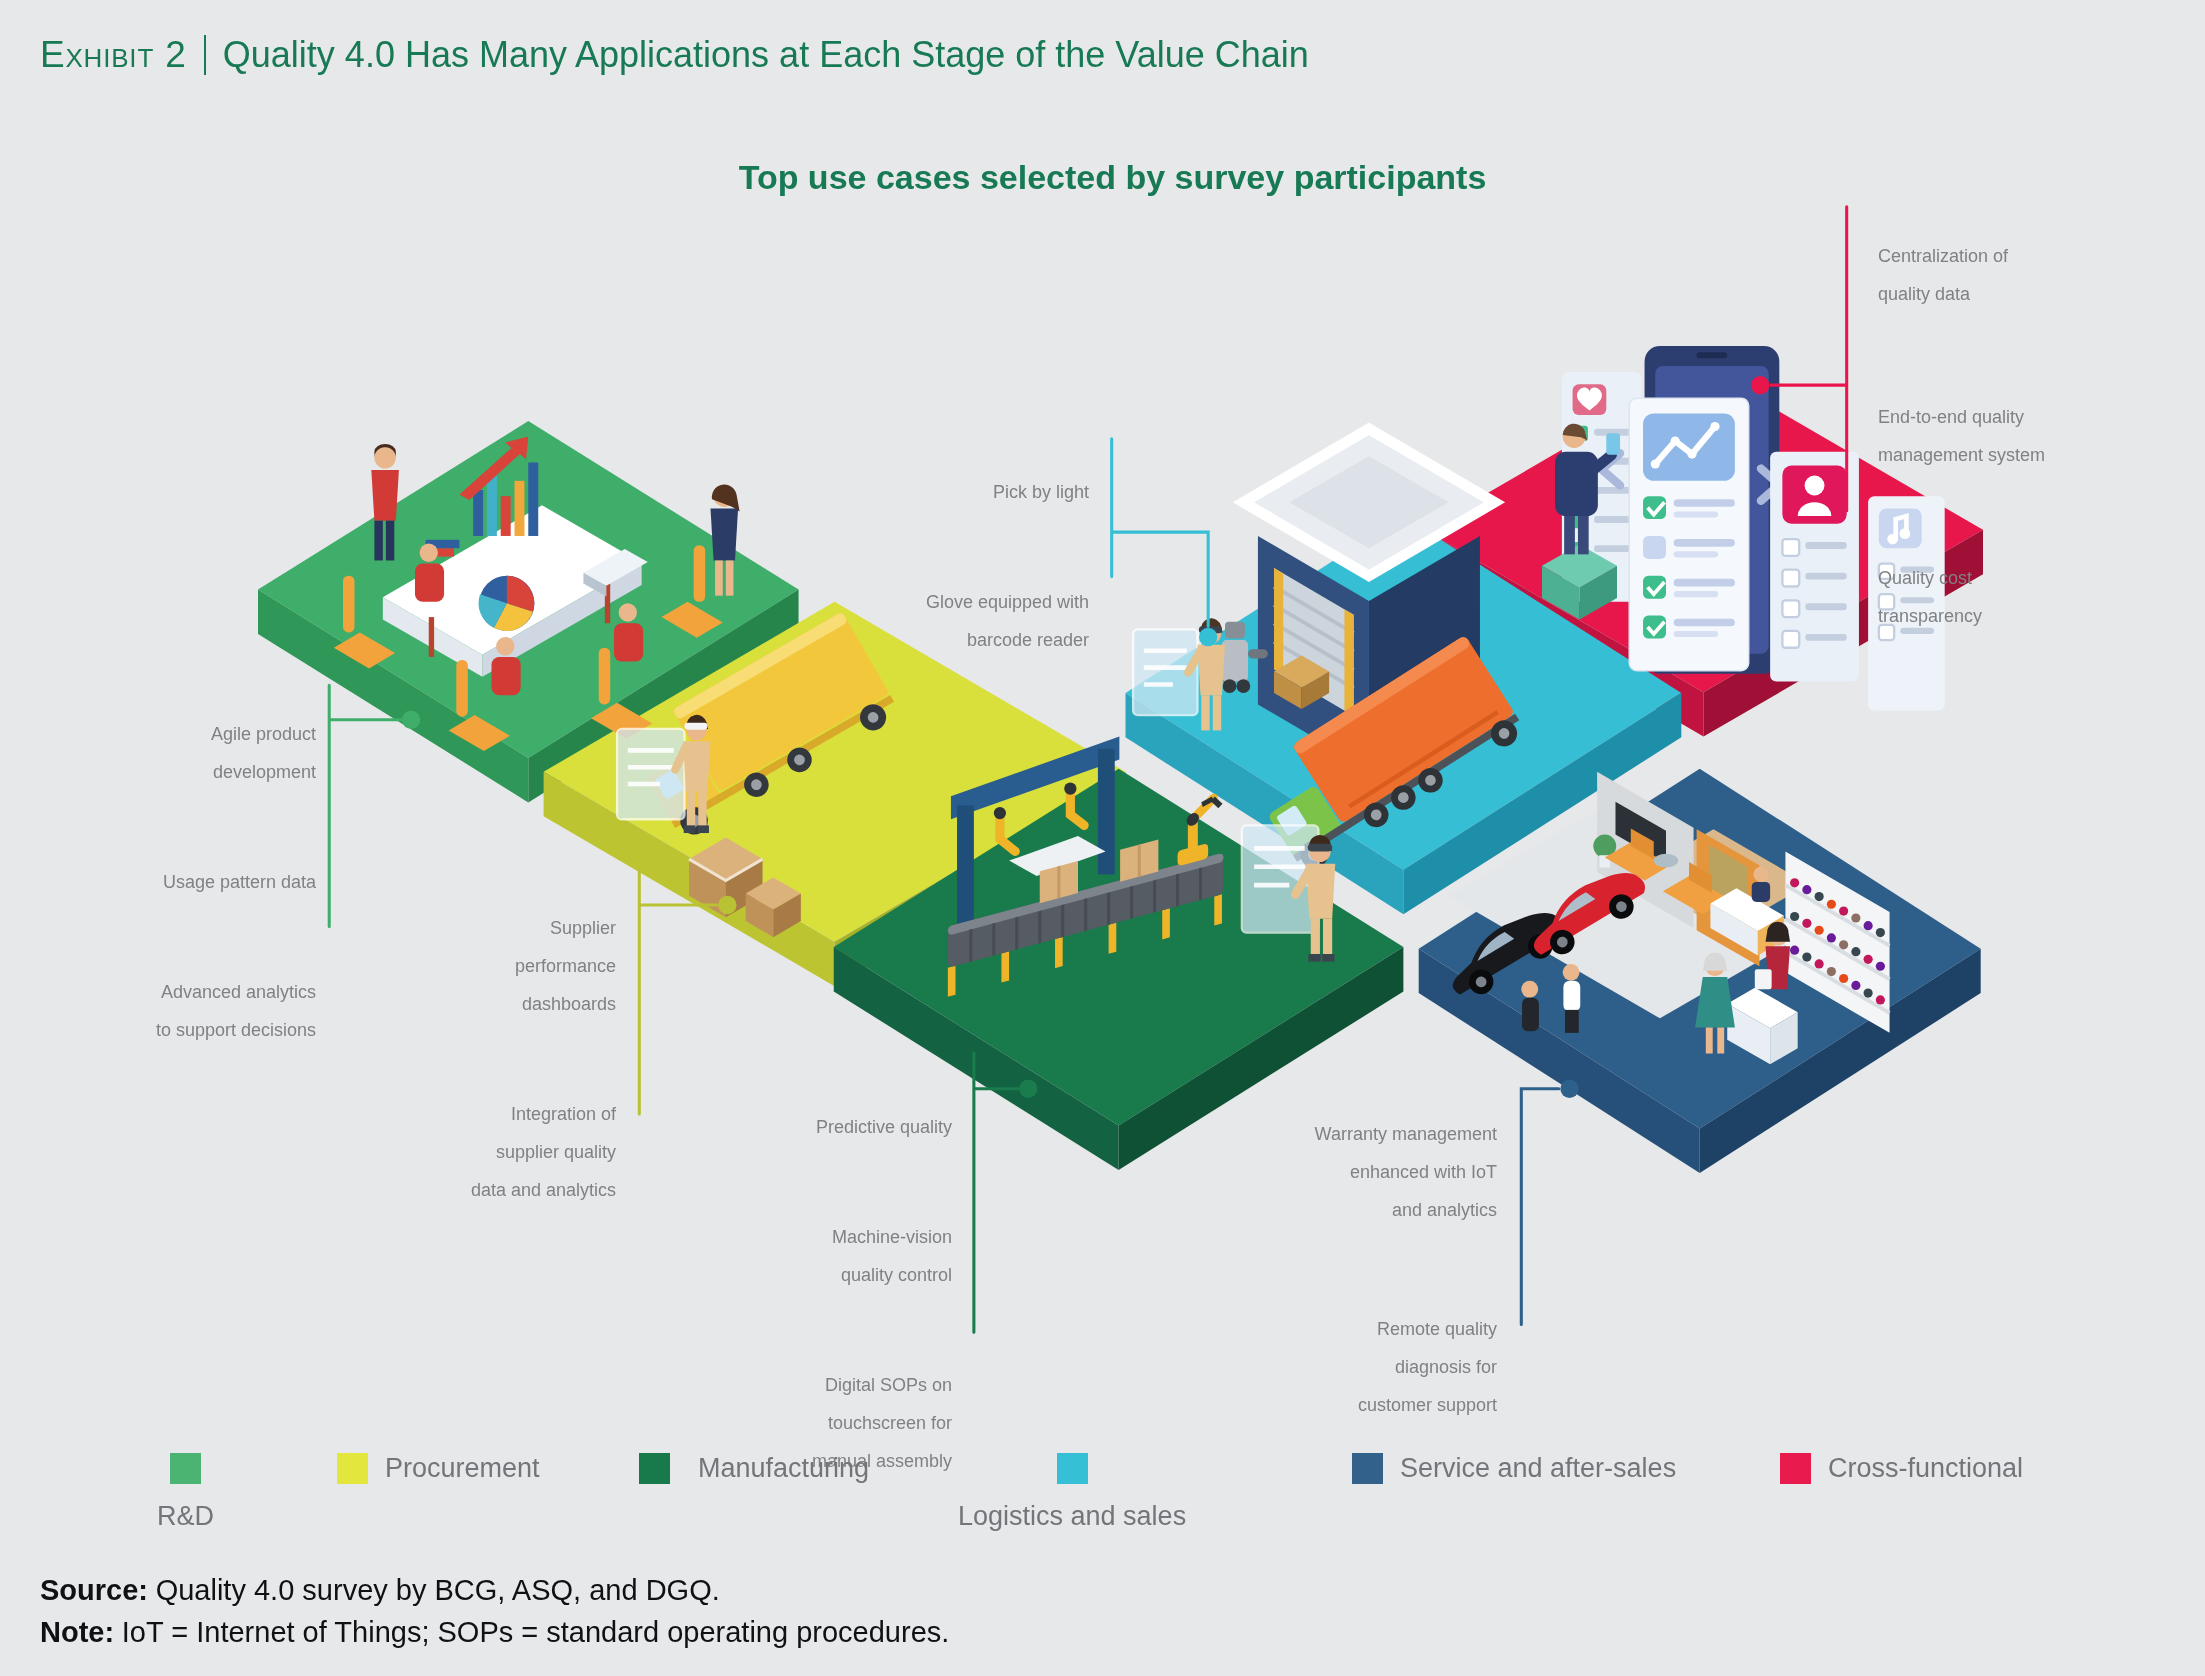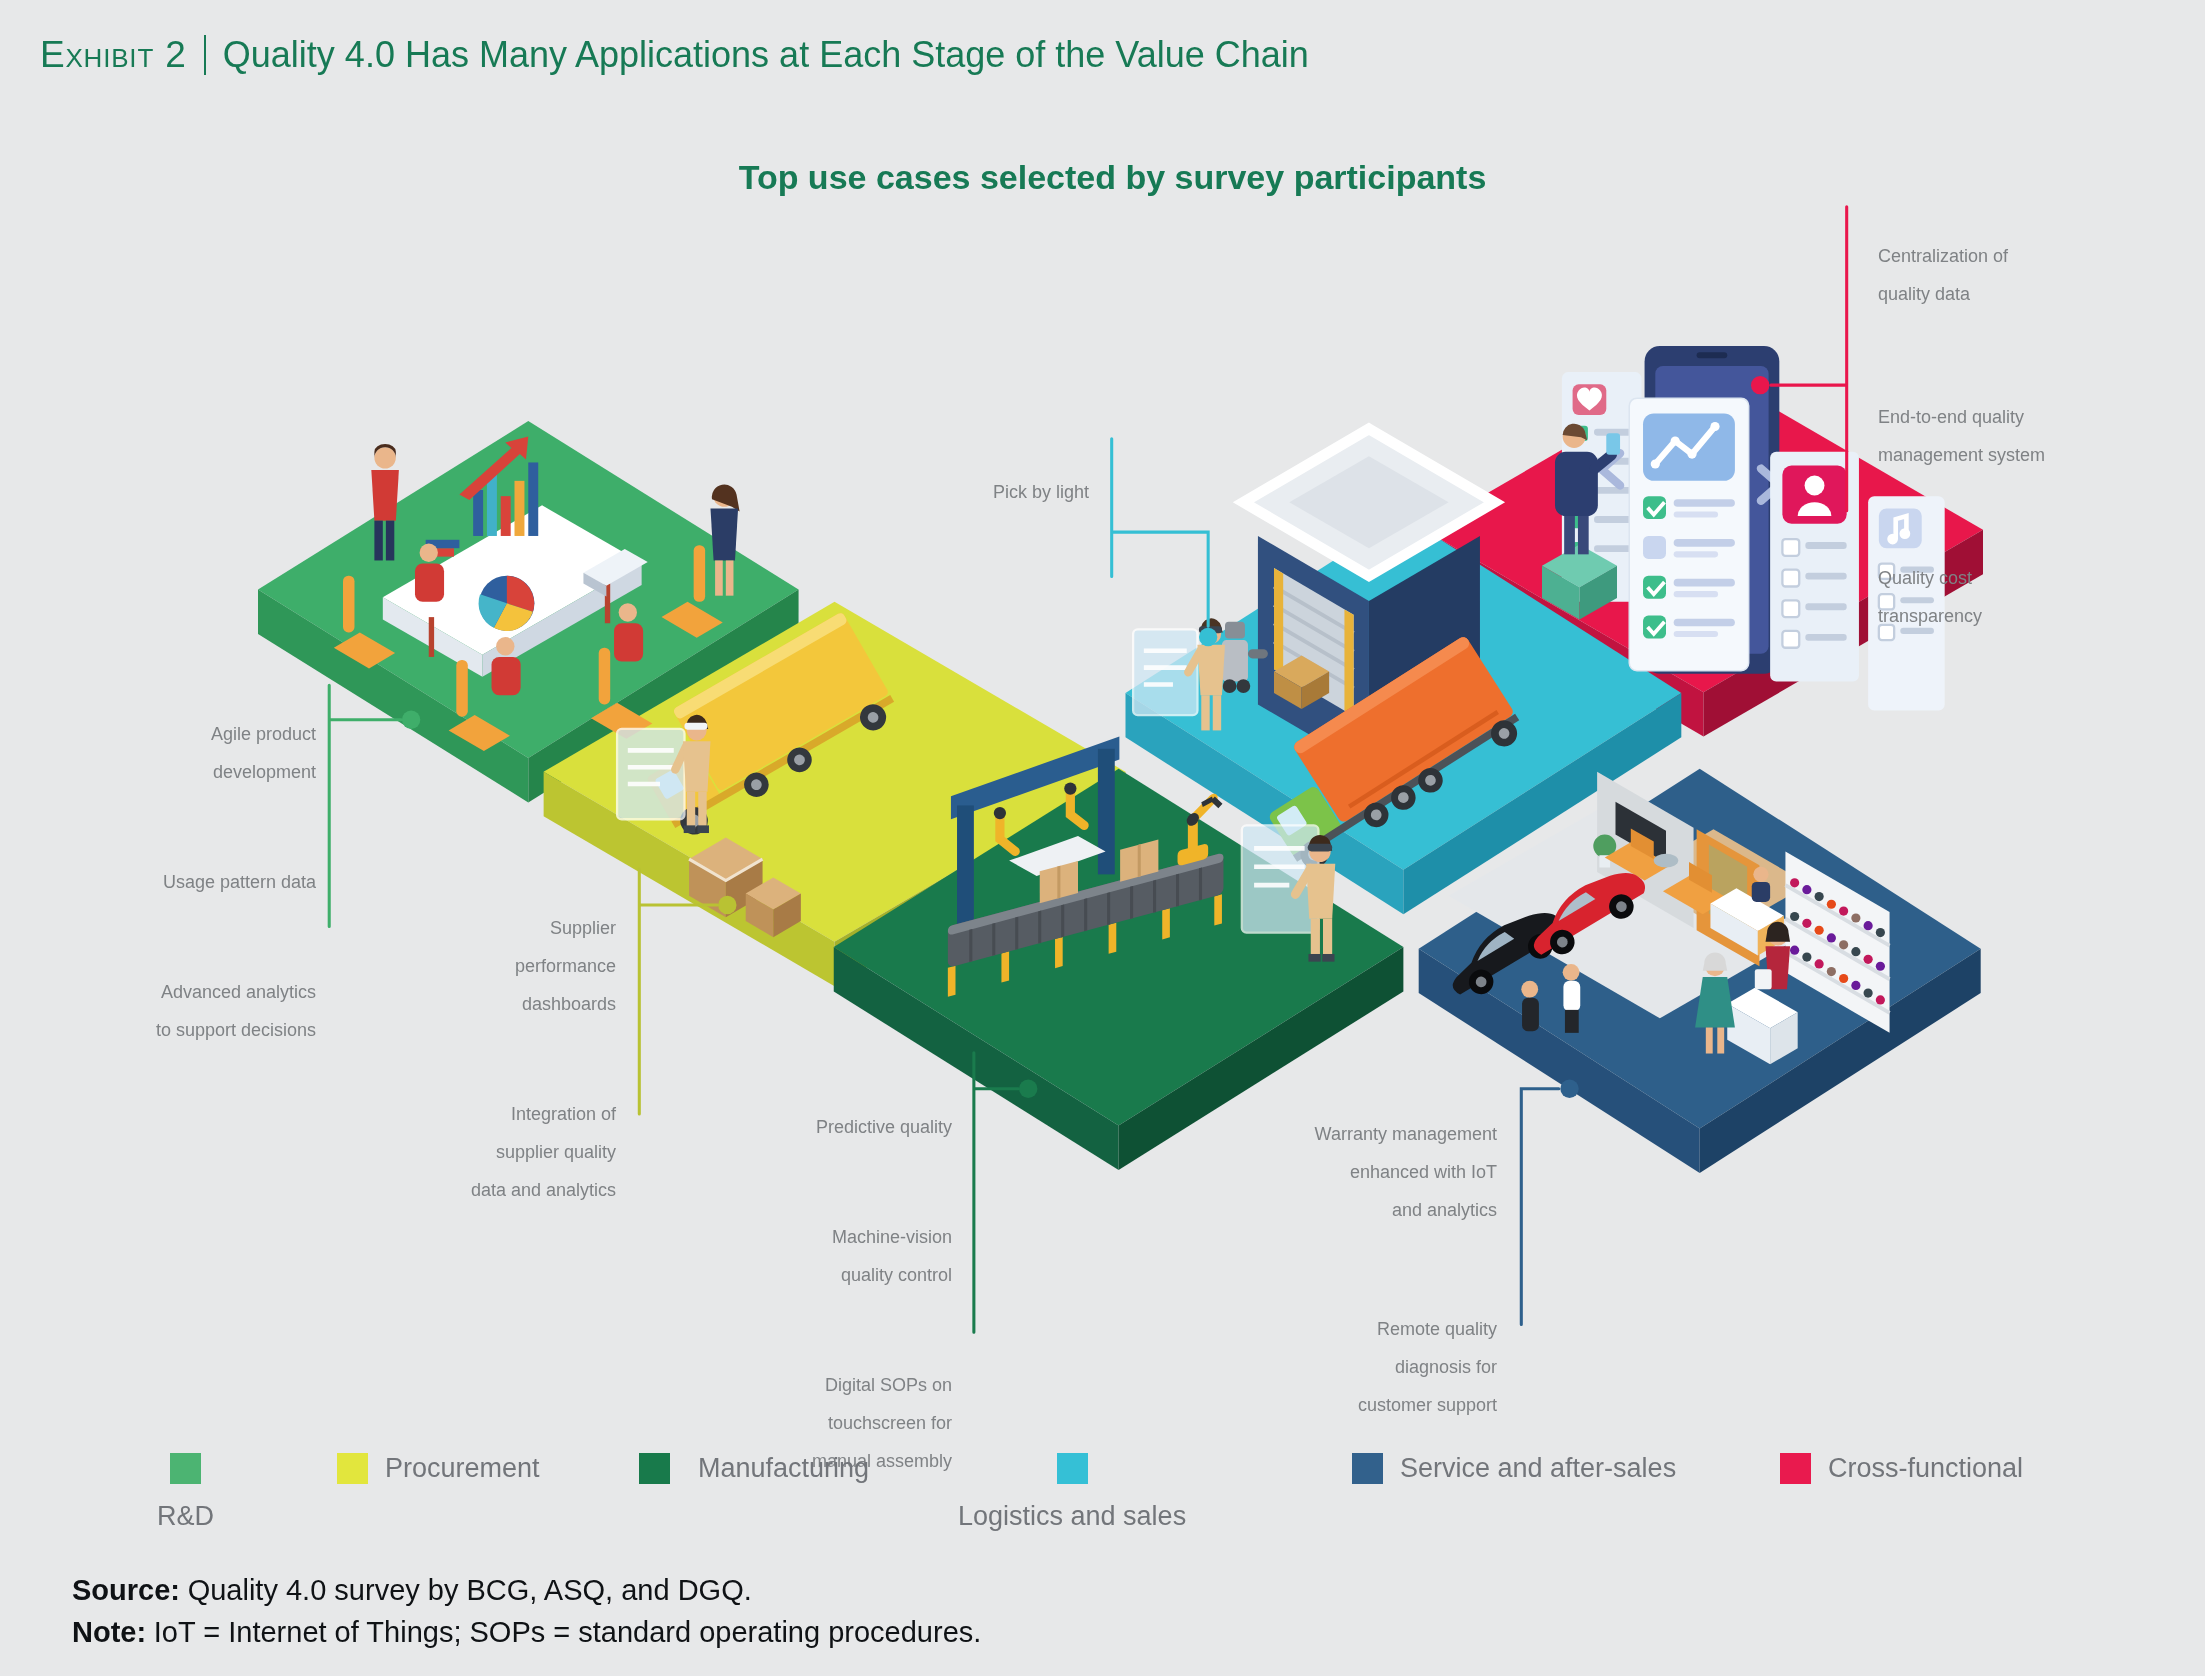--- a/index.html
+++ b/index.html
@@ -13,21 +13,21 @@
   .subtitle{position:absolute;left:347px;top:158px;width:1531px;text-align:center;
             font-size:34px;font-weight:bold;}
   .ann{position:absolute;font-size:18px;line-height:38px;color:#7f8285;white-space:pre-line;}
   .ann.right{text-align:right;}
   .ann .ann-item + .ann-item{margin-top:34px;}
   .ann.gap56 .ann-item + .ann-item{margin-top:43px;}
   .ann.gap62 .ann-item + .ann-item{margin-top:47px;}
   .legend-item{position:absolute;top:1453px;display:flex;align-items:center;gap:17px;}
   .swatch{width:31px;height:31px;display:inline-block;flex:0 0 auto;}
   .legend-label{font-size:27px;color:#72757a;white-space:nowrap;}
-  .footer-line{position:absolute;left:40px;font-size:29px;color:#0f1215;margin-left:32px;}
+  .footer-line{position:absolute;left:40px;font-size:29px;color:#0f1215;}
   .footer-line b{margin-right:7.7px;}
 </style>
 </head>
 <body>
 
 <div id="stage">
 
 <svg id="scene-svg" viewBox="0 0 2880 2189" xmlns="http://www.w3.org/2000/svg">
 
   <g>
@@ -447,20 +447,22 @@
     <div class="ann-item">Predictive quality</div>
     <div class="ann-item">Machine-vision
 quality control</div>
     <div class="ann-item">Digital SOPs on
 touchscreen for
 manual assembly</div>
   </div>
 
   <div class="ann right" style="left:802px;top:435px;width:287px;">
     <div class="ann-item">Pick by light</div>
+    <div class="ann-item">Glove equipped with
+barcode reader</div>
   </div>
 
   <div class="ann right gap56" style="left:1183px;top:1077px;width:314px;">
     <div class="ann-item">Warranty management
 enhanced with IoT
 and analytics</div>
     <div class="ann-item">Remote quality
 diagnosis for
 customer support</div>
   </div>

